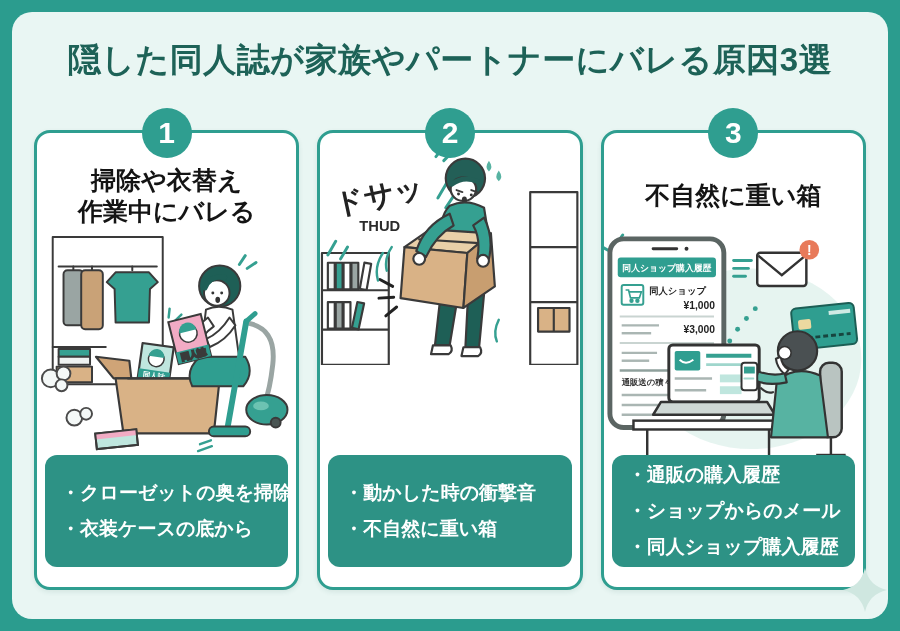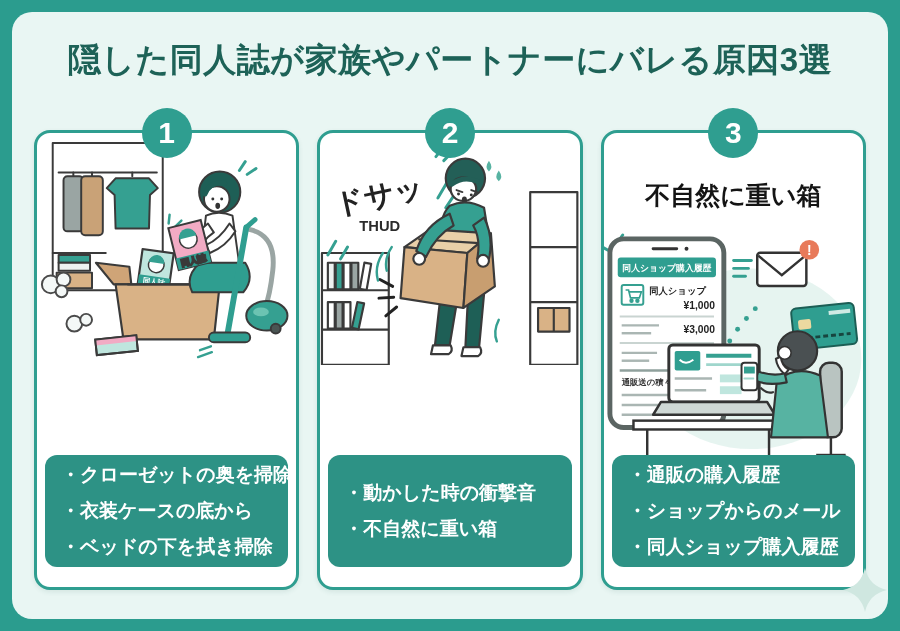--- a/index.html
+++ b/index.html
@@ -46,20 +46,24 @@
 <div class="frame">
   <div class="canvas">
 
     <h1 class="title">隠した同人誌が家族やパートナーにバレる原因3選</h1>
 
     <div class="panels">
 
       <section class="panel">
         <div class="badge">
           <span>1</span>
+        </div>
+        <div class="panel-title">
+          <div>掃除や衣替え</div>
+          <div>作業中にバレる</div>
         </div>
         <div class="illustration">
           <svg viewBox="0 0 264 232">
 
             <g stroke="#3a3a3a" stroke-width="2" stroke-linecap="round" stroke-linejoin="round">
               <rect x="16" y="6" width="112" height="150" fill="#ffffff"></rect>
               <line x1="22" y1="36" x2="122" y2="36"></line>
               <path d="M37 40 v-4 M56 40 v-4 M97 40 v-4" stroke-width="2"></path>
               <rect x="27" y="40" width="20" height="56" rx="4" fill="#9aa5a3"></rect>
               <rect x="45" y="40" width="22" height="60" rx="4" fill="#c9a277"></rect>
@@ -129,21 +133,20 @@
               <ellipse cx="234" cy="182" rx="21" ry="15" fill="#35a091"></ellipse>
               <ellipse cx="228" cy="178" rx="8" ry="4.5" fill="#6cc3b2" stroke="none"></ellipse>
               <circle cx="243" cy="195" r="5" fill="#4a5553"></circle>
               <path d="M166 217 l11 -4 M164 224 l14 -5" stroke="#35a091" stroke-width="2.5"></path>
             </g>
           </svg>
         </div>
         <div class="panel-footer">
           <div class="bullet">・クローゼットの奥を掃除</div>
           <div class="bullet">・衣装ケースの底から</div>
-          <div class="bullet">・ベッドの下を拭き掃除</div>
         </div>
       </section>
 
       <section class="panel">
         <div class="badge">
           <span>2</span>
         </div>
         <div class="illustration">
           <svg viewBox="0 0 264 232">
 

